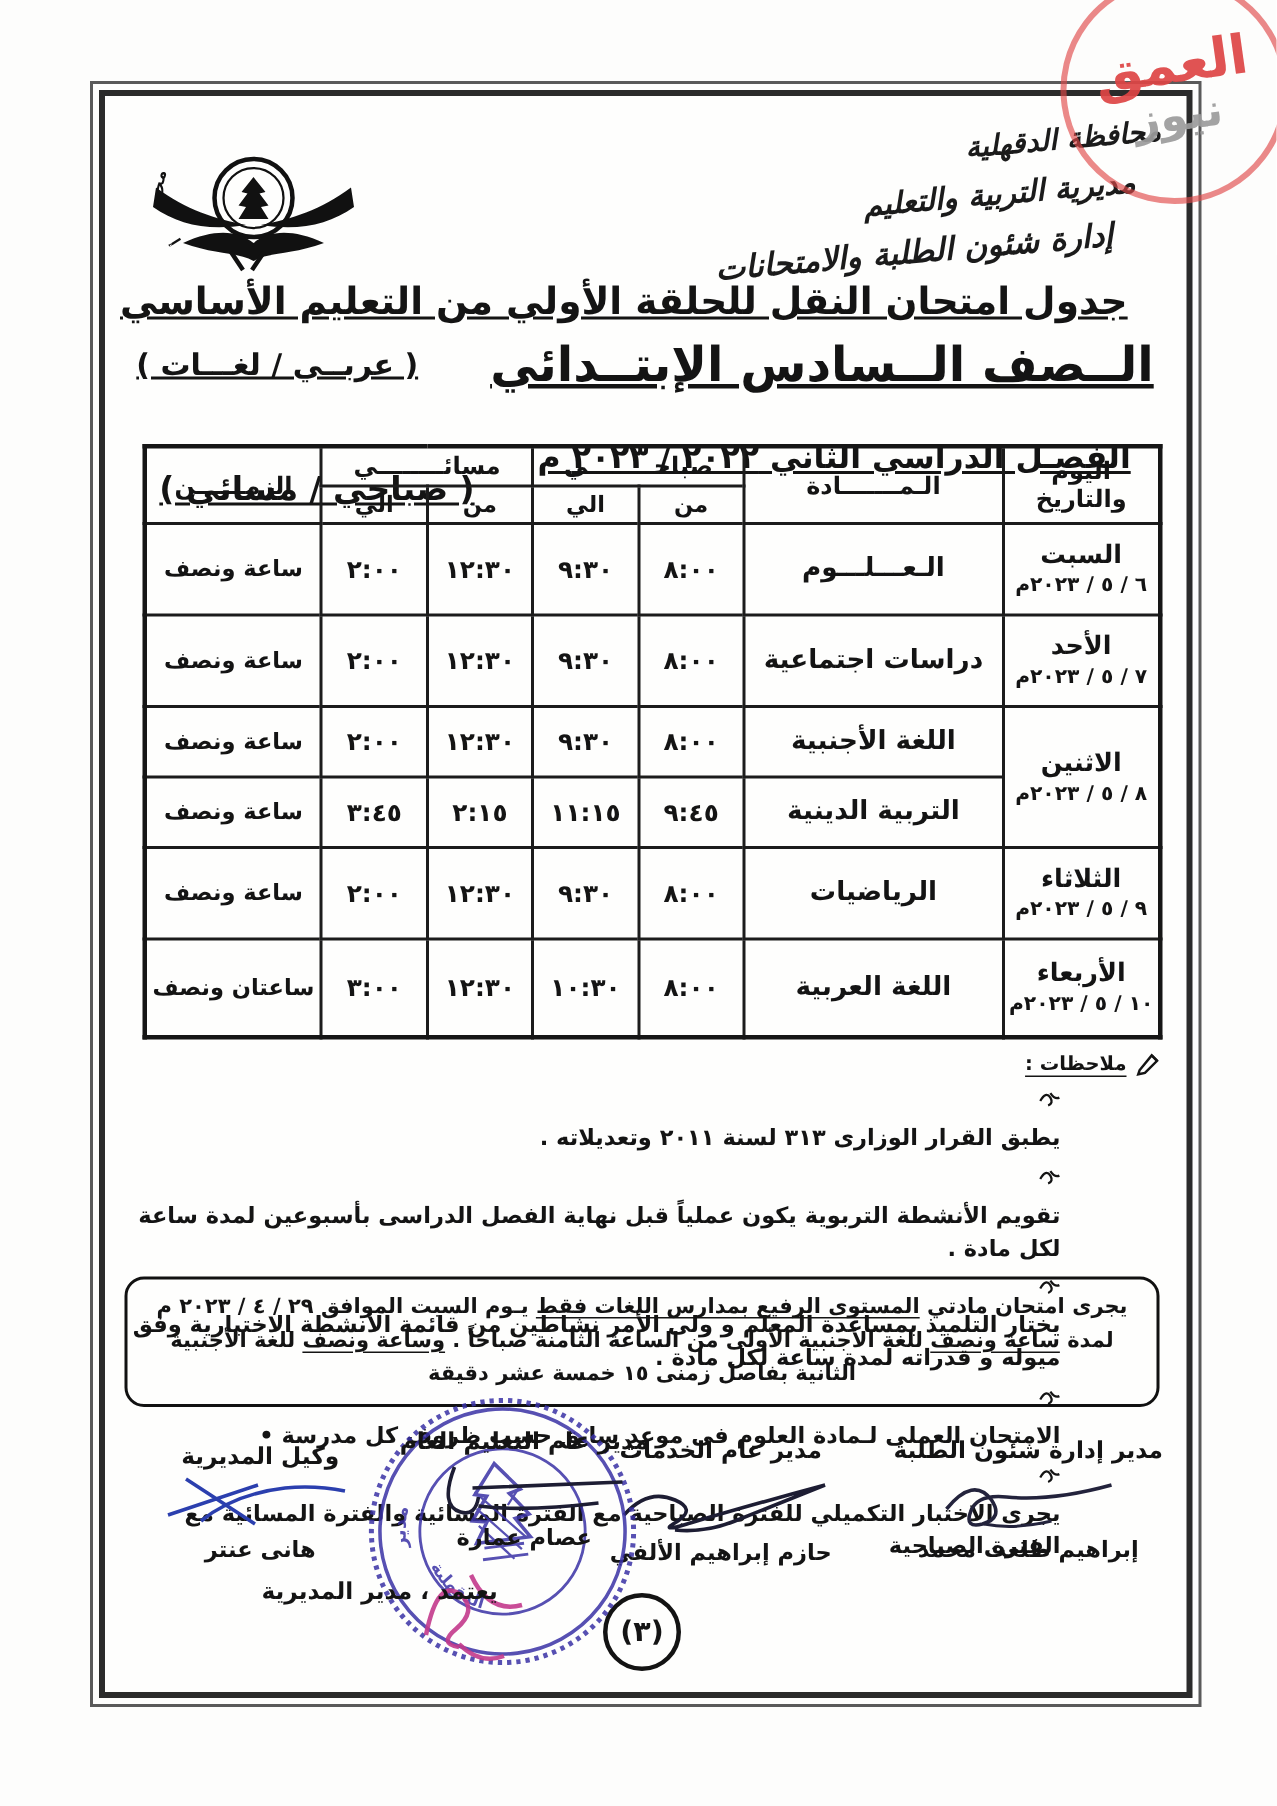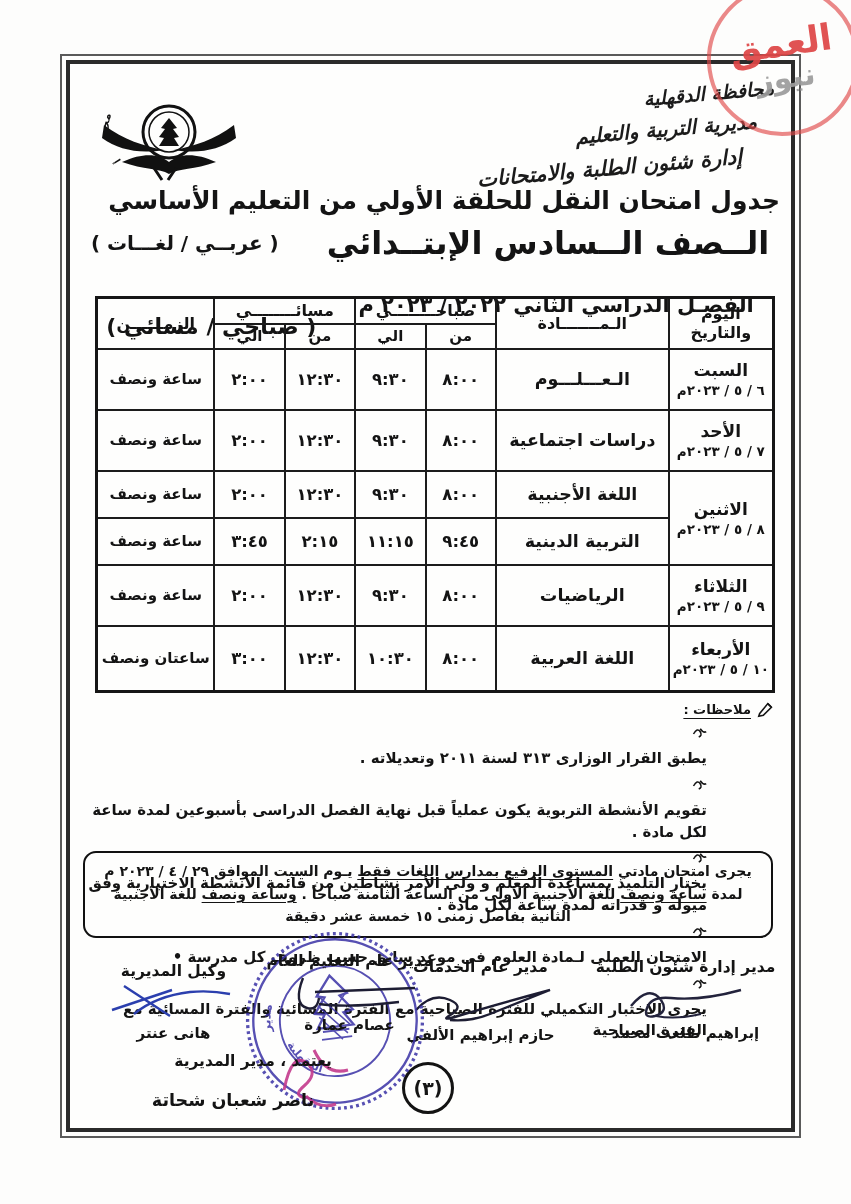--- a/index.html
+++ b/index.html
@@ -34,21 +34,21 @@
   .org-block {
     position:absolute; right:72px; top:76px; width:330px; text-align:right;
     transform:rotate(-5deg); transform-origin:right top;
     font-style:italic; font-weight:bold; color:#1b1b1b;
   }
   .org-block .o1 { font-size:19px; margin-right:6px; }
   .org-block .o2 { font-size:20px; margin:9px 26px 0 0; }
   .org-block .o3 { font-size:21px; margin:10px 44px 0 0; }
 
   
-  .title-block { position:absolute; left:80px; top:186px; width:700px; text-align:right; }
+  .title-block { position:absolute; left:80px; top:186px; width:700px; text-align:left;text-decoration:underline; }
   .t1 { font-size:25px; font-weight:bold; letter-spacing:0; }
   .t2 { margin-top:9px; display:flex; flex-direction:row; justify-content:center; align-items:center; gap:48px; }
   .t2 .grade { font-size:32px; font-weight:bold; }
   .t2 .tag   { font-size:20px; font-weight:bold; }
   .t3 { margin-top:8px; display:flex; flex-direction:row; justify-content:center; align-items:center; gap:42px; }
   .t3 .term { font-size:21px; font-weight:bold; }
   .t3 .tag  { font-size:22px; font-weight:bold;margin-top:44px; }
 
   
   table.exam {
@@ -356,19 +356,18 @@
     <path d="M100 52 l-16 20 8 2 -12 16 10 2 -9 14 38 0 -9 -14 10 -2 -12 -16 8 -2 z" fill="none" stroke="#3a32a6" stroke-width="2.5"></path>
     <path d="M84 70 l32 36 M84 82 l28 32 M84 94 l22 26 M116 70 l-10 12" stroke="#3a32a6" stroke-width="1.6"></path>
     <path d="M86 110 h28 M84 118 h32" stroke="#3a32a6" stroke-width="2"></path>
   </svg>
 
   <svg class="red-scribble" width="95" height="90" viewBox="0 0 95 90">
     <path d="M18 58 q8 -40 24 -26 q10 10 -4 22 q-12 10 2 12 M48 18 q12 26 34 20 M40 64 q14 14 30 8" fill="none" stroke="#c43a8c" stroke-width="3"></path>
   </svg>
 
   <div class="approval-title">يعتمد ، مدير المديرية</div>
-  <div class="approval-name">ناصر شعبان شحاتة</div>
 
   <div class="page-badge">
     <span>(٣)</span>
   </div>
 
 </div>
 
 </body></html>

